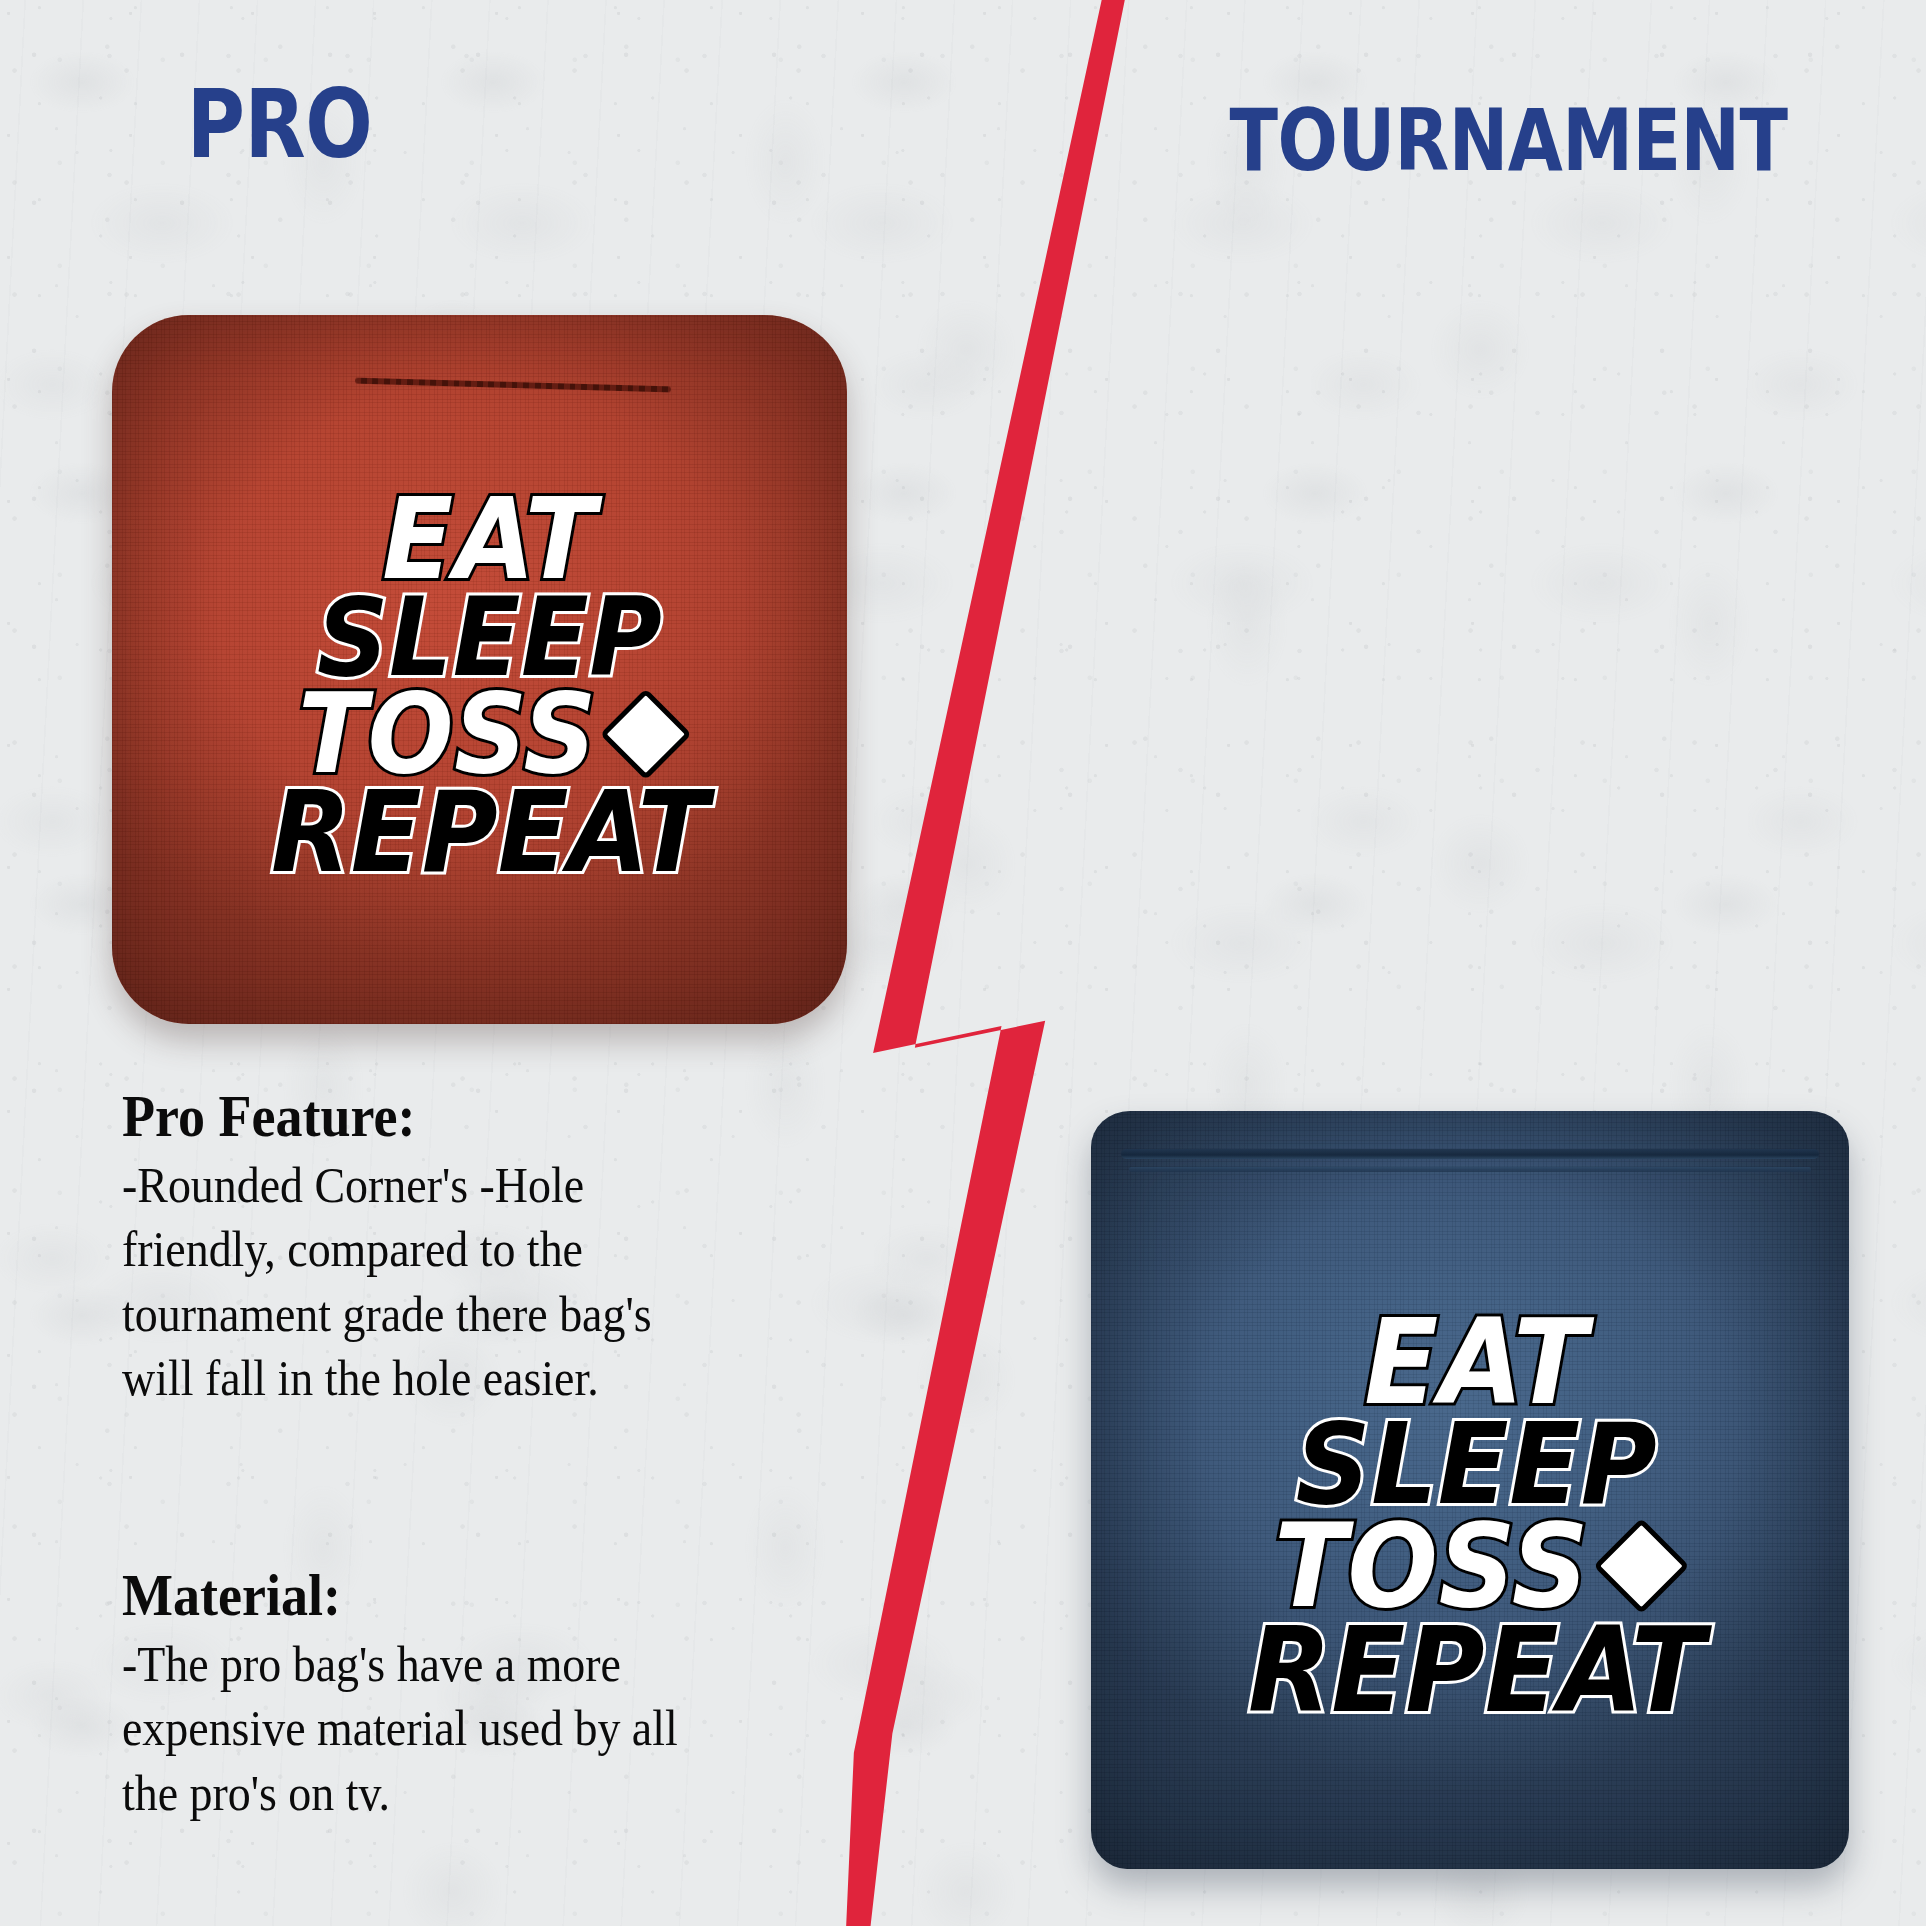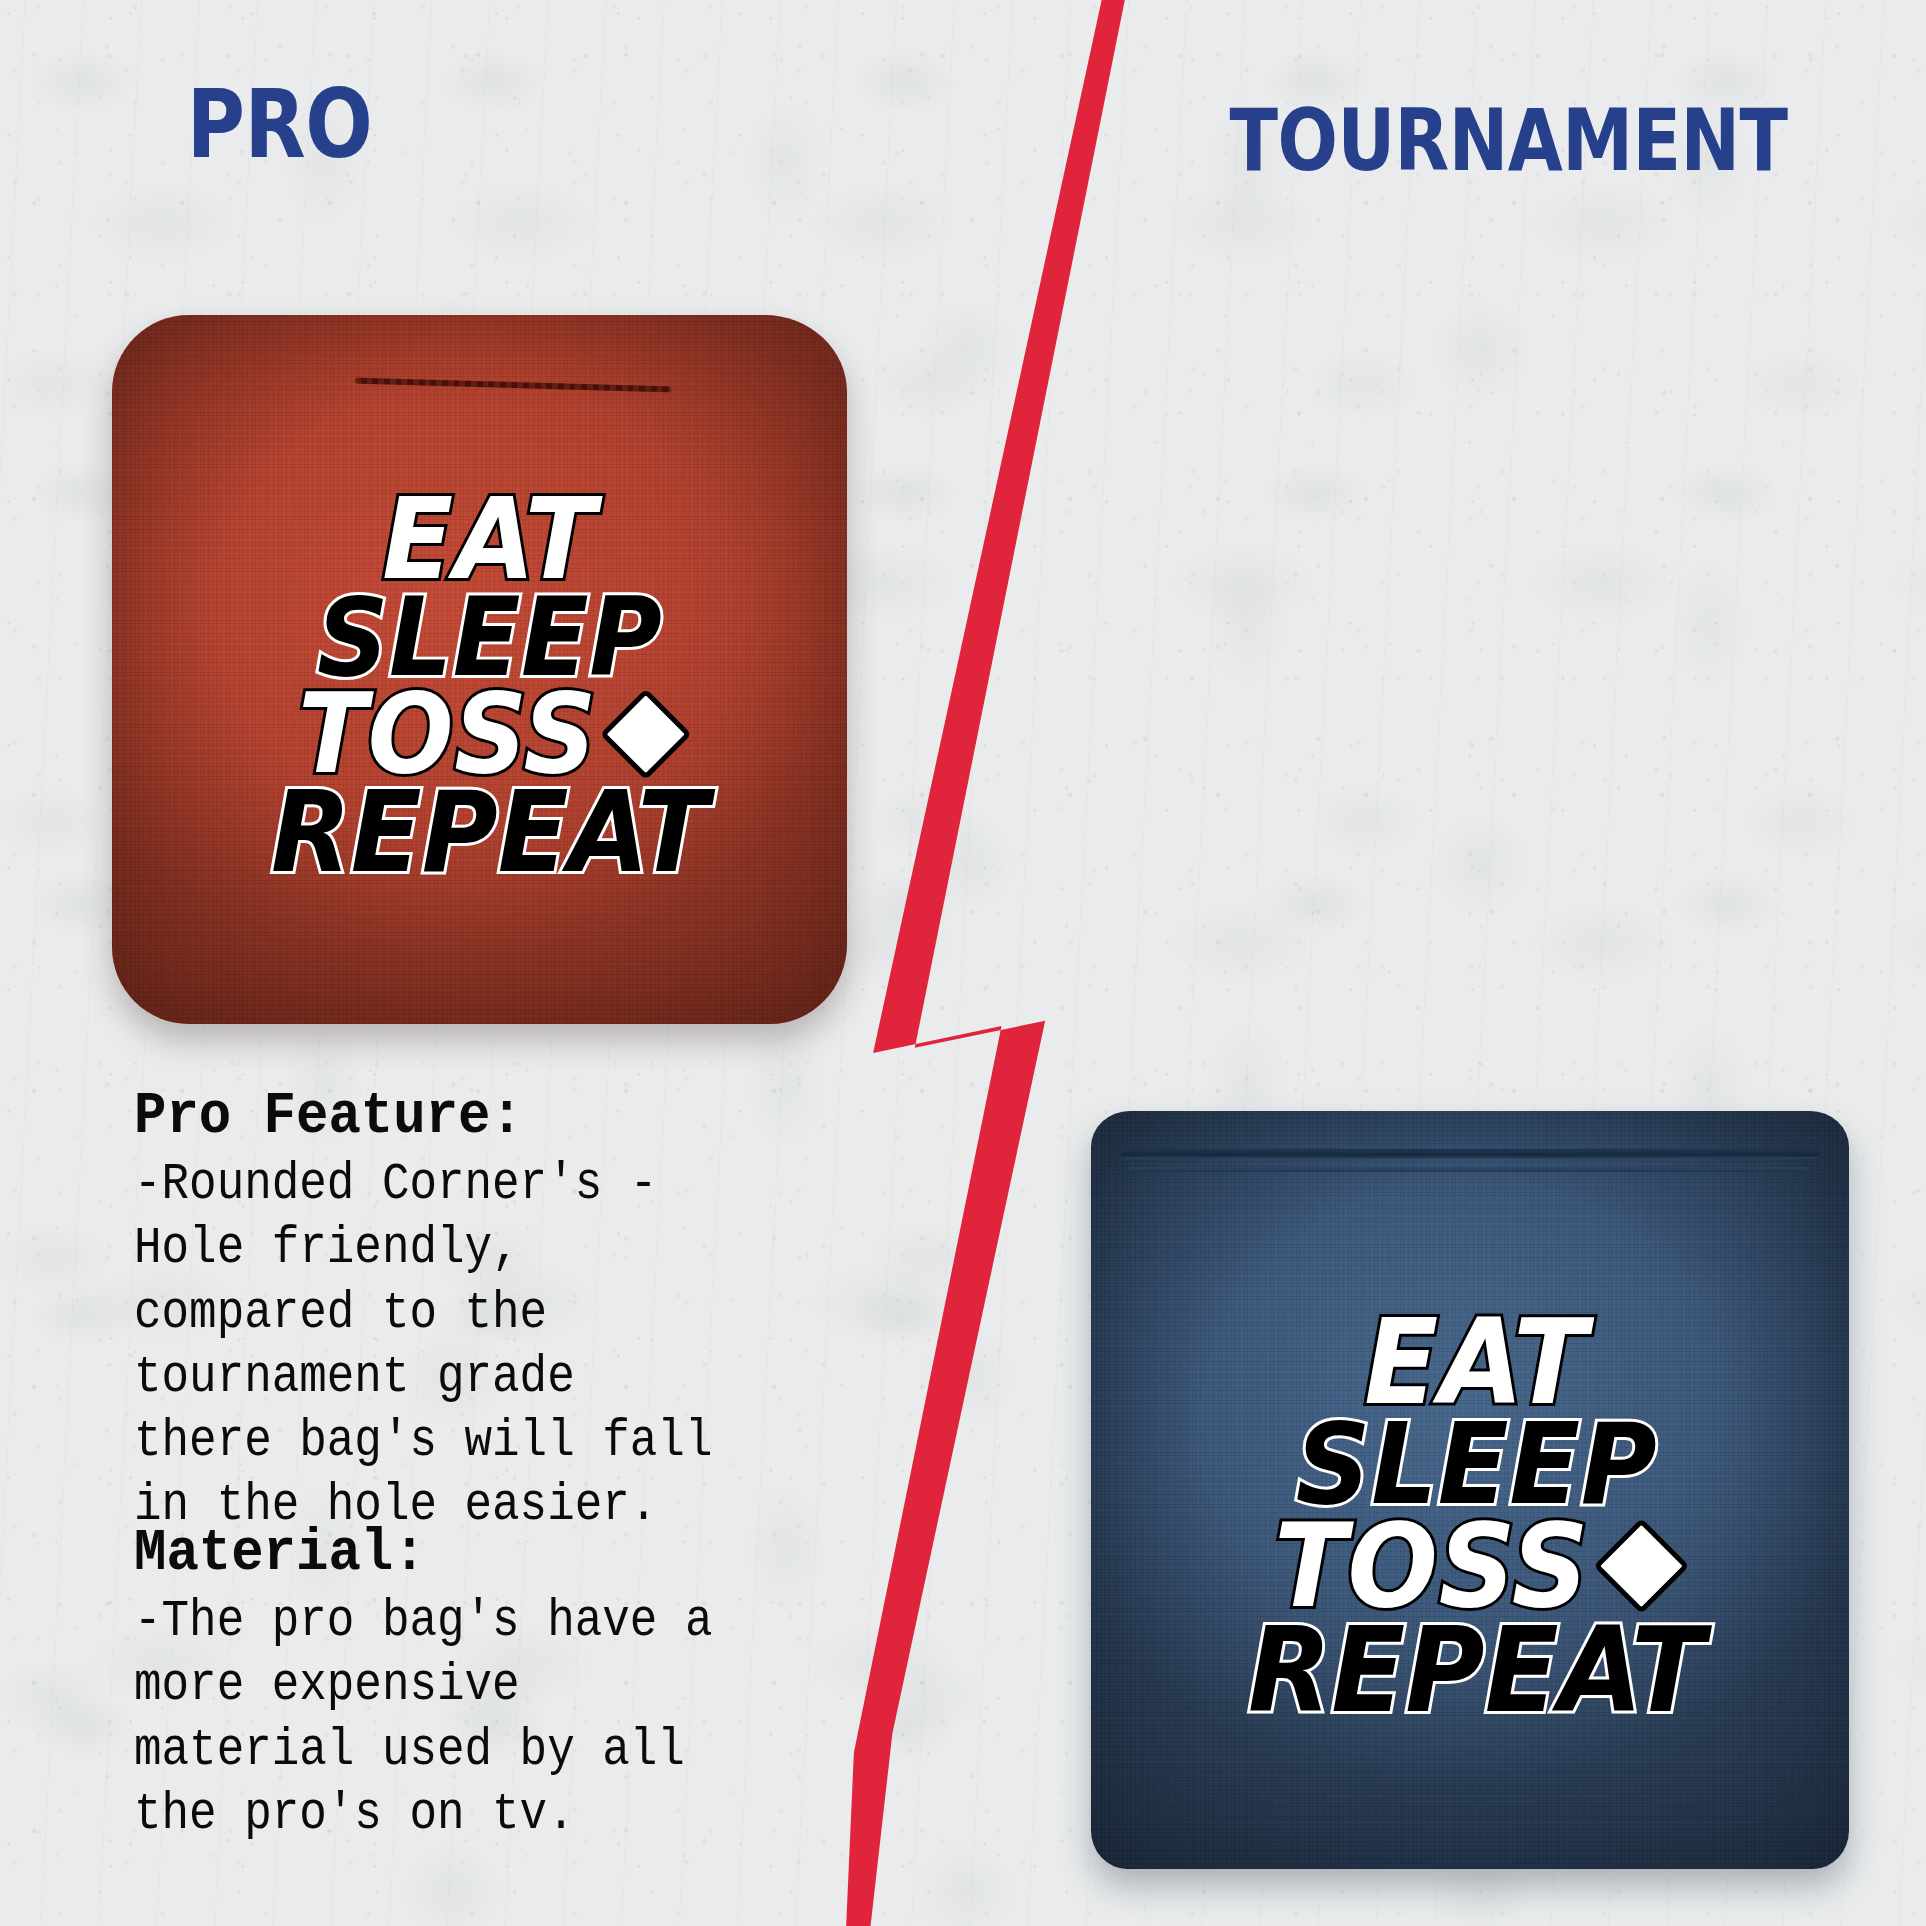--- a/index.html
+++ b/index.html
@@ -64,25 +64,25 @@
   #both-block{position:absolute;left:1034px;top:411px;width:854px;text-align:center;color:#0b0b0b;}
   #both-title{font-size:91px;font-weight:700;line-height:1;margin:0 0 28px 0;
       font-family:"Liberation Sans Narrow","DejaVu Sans Condensed","Liberation Sans",sans-serif;
       transform:scaleX(.86);}
   .both-li{font-size:67px;font-weight:400;line-height:1.17;
       font-family:"Liberation Sans Narrow","DejaVu Sans Condensed","Liberation Sans",sans-serif;
       transform:scaleX(.88);white-space:nowrap;}
 
   
   .copy{position:absolute;left:122px;width:648px;color:#0b0b0b;
-      font-family:Liberation Mono, monospace;margin-left:12px;}
+      font-family:Liberation Serif, serif;}
   .copy h3{margin:0 0 5.1px 0;font-size:60px;font-weight:700;line-height:1.05;transform:scaleX(.9);transform-origin:left;}
   .copy p{margin:0;font-size:51px;font-weight:400;line-height:1.26;transform:scaleX(.9);transform-origin:left;}
   #blk-feature{top:1085px;}
-  #blk-material{top:1522px;}
+  #blk-material{top:1564px;}
 
   
   .bag{position:absolute;}
   .bag-art{position:absolute;inset:0;display:flex;flex-direction:column;align-items:center;
       justify-content:center;pointer-events:none;}
 
   
   #bag-pro{left:112px;top:315px;width:735px;height:709px;}
   #bag-pro .skin{position:absolute;inset:0;border-radius:77px 83px 77px 77px/77px 77px 80px 77px;
     background:

